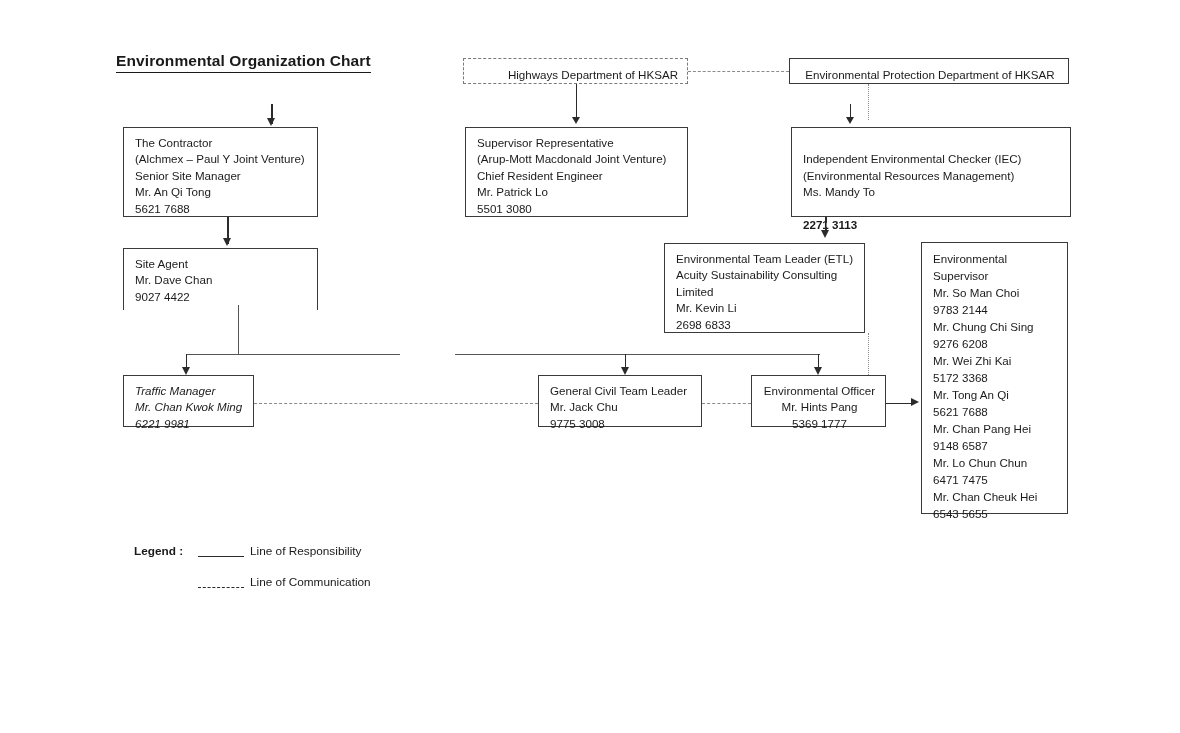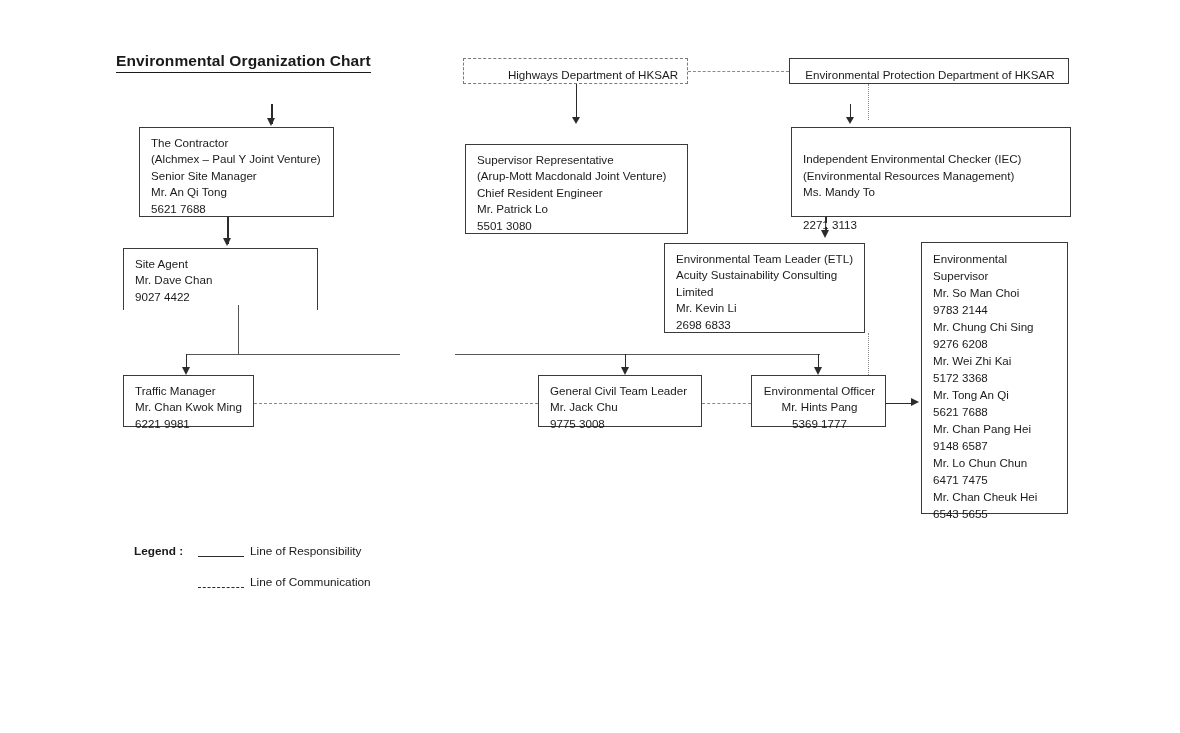--- a/index.html
+++ b/index.html
@@ -20,21 +20,21 @@
   .box{
     position:absolute;box-sizing:border-box;
     border:1px solid #3a3a3a;background:#fff;
     font-size:11.6px;line-height:16.4px;
     padding:7px 9px 6px 11px;
     white-space:pre-line;
   }
   .box.dashed{border:1px dashed #7a7a7a;}
   .box.center{text-align:center;padding-top:8px;}
   .box.noborder-bottom{border-bottom:none;}
-  .b-bold{font-weight:400;}
+  .b-bold{font-weight:700;}
 
   
   .ln{position:absolute;background:#2b2b2b;}
   .v{width:1.2px;}
   .h{height:1.2px;}
   .v-thick{width:2.2px;}
   .v-thin{width:1px;background:#555;}
   .h-thin{height:1px;background:#555;}
 
   .dash-h{position:absolute;height:0;border-top:1.2px dashed #8a8a8a;}
@@ -68,27 +68,27 @@
 <div id="canvas">
 
   <div class="title">Environmental Organization Chart</div>
 
   <div class="box dashed center" style="left:463px;top:58px;width:225px;height:26px;text-align:right;">Highways Department of HKSAR</div>
 
   <div class="box center" style="left:789px;top:58px;width:280px;height:26px;">Environmental Protection Department of HKSAR</div>
 
   <div class="dash-h" style="left:688px;top:71px;width:101px;"></div>
 
-  <div class="box" style="left:123px;top:127px;width:195px;height:90px;margin-left:16px;">The Contractor
+  <div class="box" style="left:123px;top:127px;width:195px;height:90px;">The Contractor
 (Alchmex – Paul Y Joint Venture)
 Senior Site Manager
 Mr. An Qi Tong
 5621 7688</div>
 
-  <div class="box" style="left:465px;top:127px;width:223px;height:90px;margin-top:17px;">Supervisor Representative
+  <div class="box" style="left:465px;top:127px;width:223px;height:90px;">Supervisor Representative
 (Arup-Mott Macdonald Joint Venture)
 Chief Resident Engineer
 Mr. Patrick Lo
 5501 3080</div>
 
   <div class="box" style="left:791px;top:127px;width:280px;height:90px;">
     <span>Independent Environmental Checker (IEC)
 (Environmental Resources Management)
 Ms. Mandy To</span><br>
     <span class="b-bold">2271 3113</span>
@@ -144,21 +144,21 @@
   <div class="arrow-down" style="left:182px;top:367px;"></div>
 
   <div class="ln h-thin" style="left:455px;top:354px;width:365px;"></div>
   <div class="ln v" style="left:625px;top:354px;height:18px;"></div>
   <div class="arrow-down" style="left:621px;top:367px;"></div>
   <div class="ln v" style="left:818px;top:354px;height:18px;"></div>
   <div class="arrow-down" style="left:814px;top:367px;"></div>
 
   <div class="dash-v" style="left:868px;top:333px;height:42px;"></div>
 
-  <div class="box" style="left:123px;top:375px;width:131px;height:52px;">Traffic Manager
+  <div class="box" style="left:123px;top:375px;width:131px;height:52px;font-style:italic;">Traffic Manager
 Mr. Chan Kwok Ming
 6221 9981</div>
 
   <div class="box" style="left:538px;top:375px;width:164px;height:52px;">General Civil Team Leader
 Mr. Jack Chu
 9775 3008</div>
 
   <div class="box" style="left:751px;top:375px;width:135px;height:52px;text-align:center;">Environmental Officer
 Mr. Hints Pang
 5369 1777</div>

